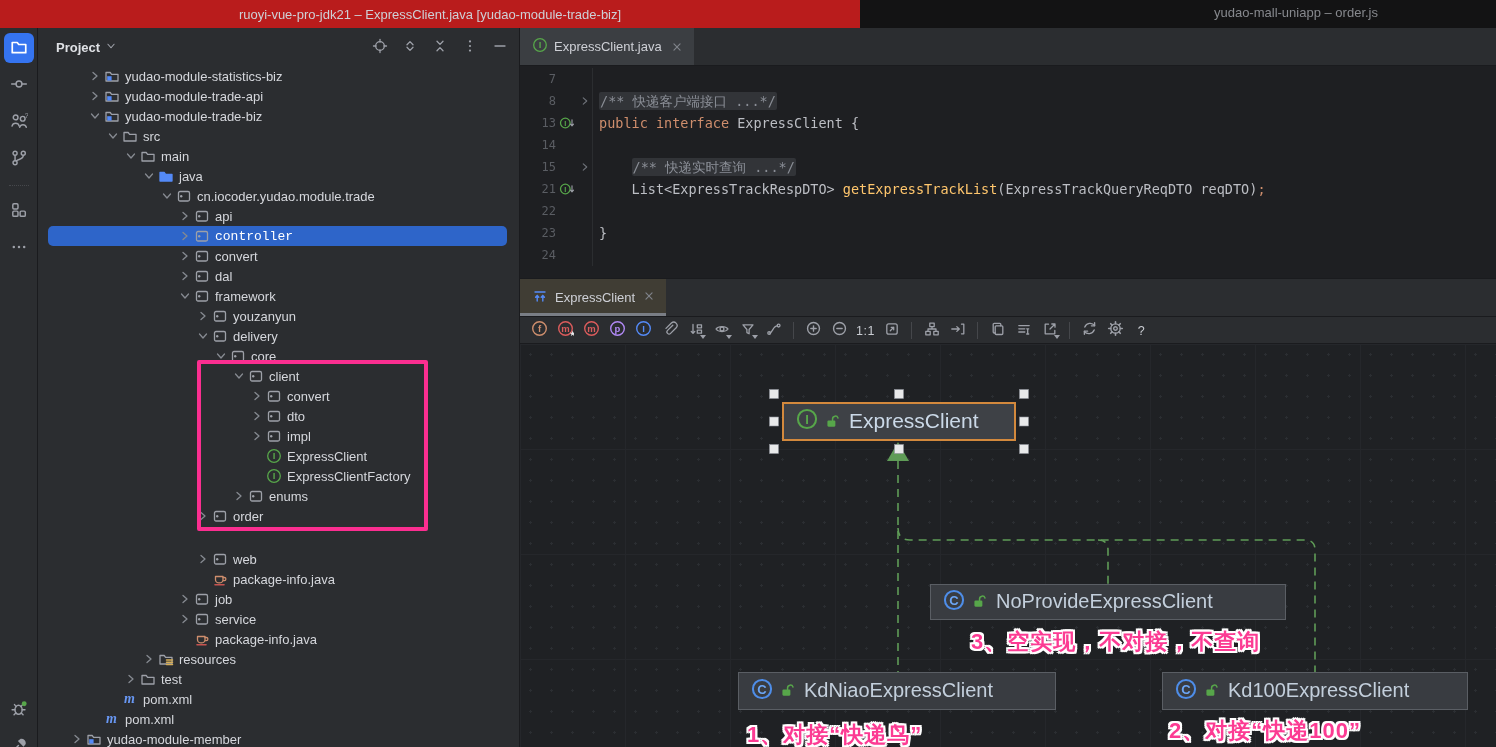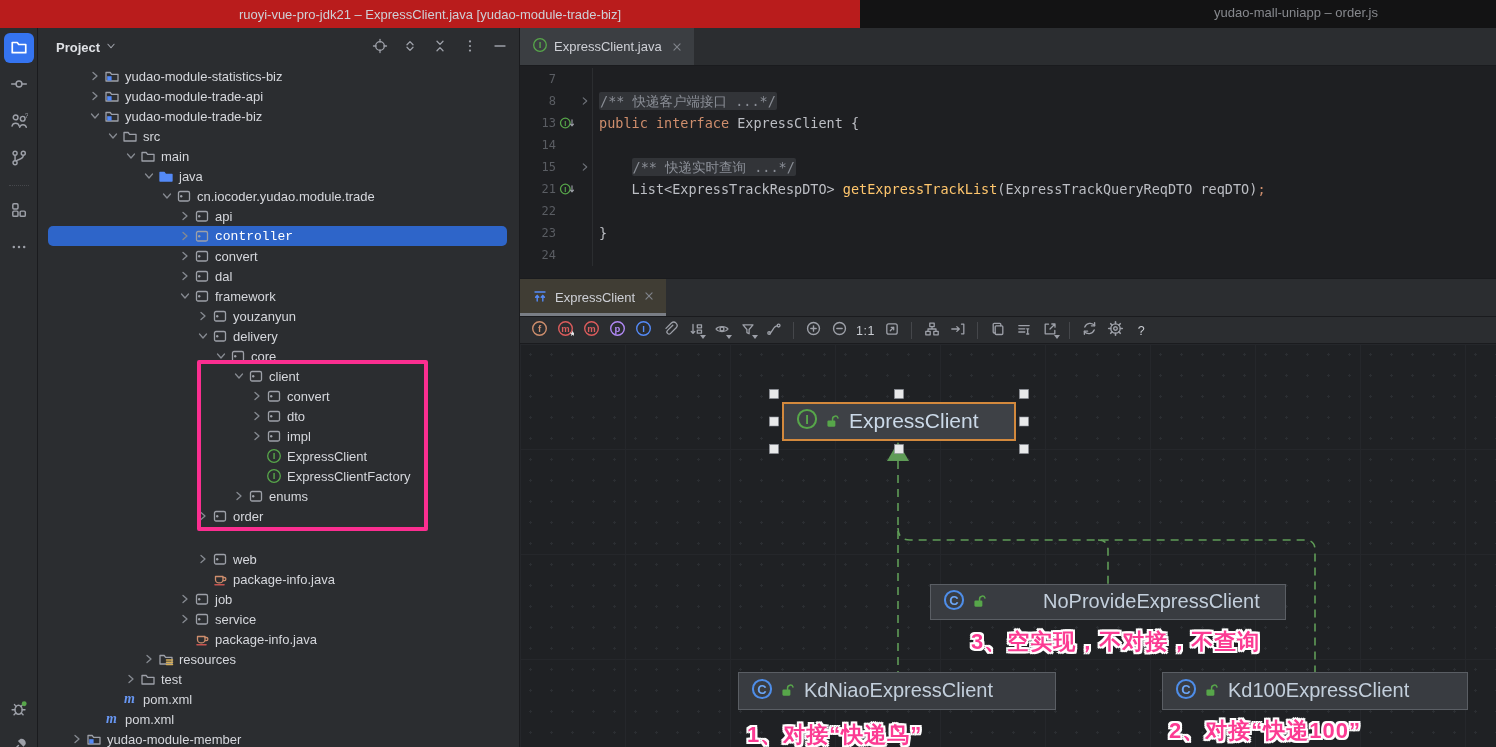--- a/index.html
+++ b/index.html
@@ -926,21 +926,21 @@
           </div>
           <div class="dnode" style="left: 410px; top: 240px; width: 356px; height: 36px;">
             <span><svg width="22" height="22" viewBox="0 0 16 16">
                 <circle cx="8" cy="8" r="6.6" fill="none" stroke="#4E8DE8" stroke-width="1.5"></circle>
                 <text x="8" y="11.6" text-anchor="middle" font-size="9.5" font-weight="bold" fill="#6CA6F5" font-family="Liberation Sans,sans-serif">C</text>
               </svg></span>
             <span><svg width="15" height="15" viewBox="0 0 16 16" fill="none" stroke="#9DA0A8" stroke-width="1.3" stroke-linecap="round" stroke-linejoin="round">
                 <rect x="1.5" y="7" width="8.5" height="6.5" rx="1.2" fill="#57A64A" stroke="none"></rect>
                 <path d="M7,7 V5.2 a3,3 0 0 1 5.8,-1" stroke="#57A64A" stroke-width="1.6"></path>
               </svg></span>
-            <span style="padding-bottom:2px;margin-left:47px;">NoProvideExpressClient</span>
+            <span style="padding-bottom:2px;">NoProvideExpressClient</span>
           </div>
           <div class="dnode" style="left: 218px; top: 328px; width: 318px; height: 38px;">
             <span><svg width="22" height="22" viewBox="0 0 16 16">
                 <circle cx="8" cy="8" r="6.6" fill="none" stroke="#4E8DE8" stroke-width="1.5"></circle>
                 <text x="8" y="11.6" text-anchor="middle" font-size="9.5" font-weight="bold" fill="#6CA6F5" font-family="Liberation Sans,sans-serif">C</text>
               </svg></span>
             <span><svg width="15" height="15" viewBox="0 0 16 16" fill="none" stroke="#9DA0A8" stroke-width="1.3" stroke-linecap="round" stroke-linejoin="round">
                 <rect x="1.5" y="7" width="8.5" height="6.5" rx="1.2" fill="#57A64A" stroke="none"></rect>
                 <path d="M7,7 V5.2 a3,3 0 0 1 5.8,-1" stroke="#57A64A" stroke-width="1.6"></path>
               </svg></span>

